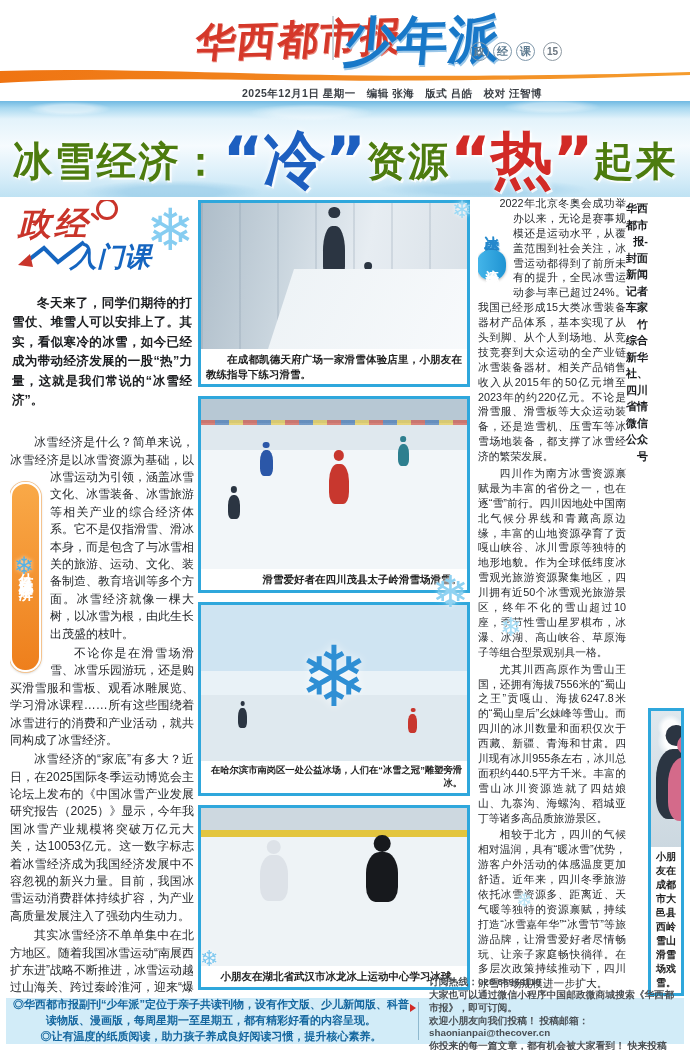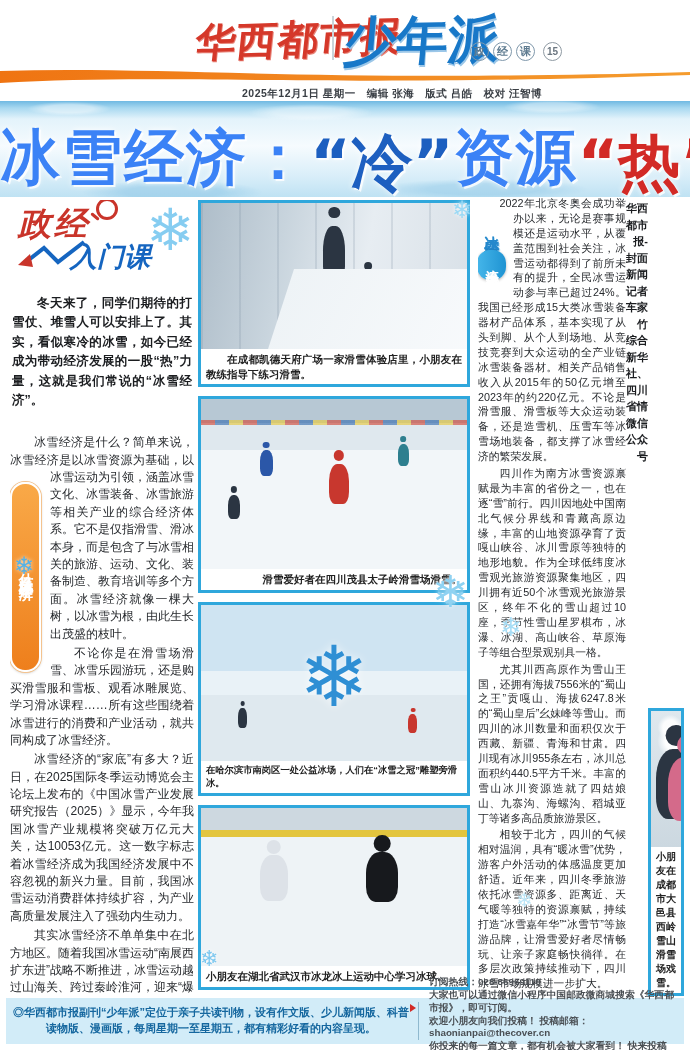--- a/index.html
+++ b/index.html
@@ -30,21 +30,21 @@
   .band::before{content:"";position:absolute;inset:0;opacity:.5;
         background:
           radial-gradient(60px 10px at 10% 8%,rgba(255,255,255,.9) 40%,transparent 70%),
           radial-gradient(90px 12px at 45% 12%,rgba(255,255,255,.8) 40%,transparent 70%),
           radial-gradient(70px 10px at 80% 6%,rgba(255,255,255,.8) 40%,transparent 70%),
           radial-gradient(120px 16px at 25% 95%,rgba(126,190,226,.8) 40%,transparent 75%),
           radial-gradient(140px 14px at 70% 92%,rgba(126,190,226,.7) 40%,transparent 75%);}
   .headline{position:absolute;left:0;top:118px;width:690px;text-align:center;white-space:nowrap;
             font-family:"DejaVu Sans",sans-serif;font-weight:900;
             text-shadow:0 0 6px rgba(255,255,255,.95),2px 2px 0 rgba(255,255,255,.8);}
-  .hl-ink{font-size:60px;color:#3b82f6;letter-spacing:2px;}
+  .hl-ink{font-size:40px;color:#4d7c0f;letter-spacing:2px;}
   .hl-cold{font-size:62px;color:#1d5fc0;letter-spacing:0;vertical-align:-6px;}
   .hl-hot{font-size:62px;color:#d22a26;letter-spacing:0;vertical-align:-6px;}
 
   
   .content{position:absolute;left:0;top:200px;width:594px;height:796px;}
   .col-left{position:absolute;left:10px;top:0;width:184px;height:796px;overflow:hidden;}
   .col-mid{position:absolute;left:198px;top:0;width:272px;height:796px;display:flex;flex-direction:column;gap:9px;}
   .col-right{position:absolute;left:478px;top:-4px;width:206px;height:800px;display:flex;flex-direction:row;overflow:hidden;}
 
   
@@ -82,21 +82,21 @@
 
   .rc-text{font-size:10.8px;line-height:1.38;color:#26292d;text-align:justify;flex:0 1 auto;overflow:hidden;}
   .rc-text p{margin:0 0 2px 0;text-indent:2em;}
   .byline{margin-top:4px;font-size:11px;font-weight:700;color:#1b1d20;text-align:right;line-height:1.5;}
 
   
   .photo-card{border:3px solid #2fa7dc;background:#bef264;box-sizing:border-box;}
   .caption{font-size:10.5px;font-weight:700;color:#222;line-height:1.4;padding:3px 5px;text-align:justify;
            text-indent:2em;background:#fff;}
   .caption.right{text-align:right;text-indent:0;}
-  .caption.center{text-align:left;text-indent:0;}
+  .caption.center{text-align:right;text-indent:0;}
   .caption.small{font-size:9.3px;}
 
   .photo{position:relative;width:100%;overflow:hidden;}
 
   
   .scene1{height:146px;background:
       repeating-linear-gradient(90deg,rgba(110,130,150,.18) 0 2px,transparent 2px 38px),
       linear-gradient(100deg,#aebdc9 0%,#c8d4dd 30%,#e7edf2 60%,#d8e0e7 100%);}
   .scene1::after{content:"";position:absolute;left:30%;bottom:0;width:80%;height:55%;
       background:linear-gradient(100deg,#eef3f6,#f8fafc);transform:skewX(-18deg);}
@@ -266,20 +266,21 @@
   <span class="flake" style="left:14px;top:552px;font-size:24px;color:#54b1e6;">❄</span>
   <span class="flake" style="left:452px;top:196px;font-size:24px;color:#9ad9f5;">❄</span>
   <span class="flake" style="left:432px;top:566px;font-size:44px;color:#8fd2f2;">❄</span>
   <span class="flake" style="left:500px;top:612px;font-size:26px;color:#a5ddf6;">❄</span>
   <span class="flake" style="left:516px;top:888px;font-size:20px;color:#bce6f8;">❄</span>
   <span class="flake" style="left:200px;top:946px;font-size:22px;color:#7cc7ef;">❄</span>
 
   <div class="footer">
     <div class="foot-left">
       <div>◎华西都市报副刊“少年派”定位于亲子共读刊物，设有作文版、少儿新闻版、科普读物版、漫画版，每周星期一至星期五，都有精彩好看的内容呈现。</div>
+      <div>◎让有温度的纸质阅读，助力孩子养成良好阅读习惯，提升核心素养。</div>
     </div>
     <div class="foot-div">
       <span class="red-pointer"></span>
     </div>
     <div class="foot-right">
       <div>订阅热线：028-86969110</div>
       <div>大家也可以通过微信小程序中国邮政微商城搜索《华西都市报》，即可订阅。</div>
       <div>欢迎小朋友向我们投稿！ 投稿邮箱：shaonianpai@thecover.cn</div>
       <div>你投来的每一篇文章，都有机会被大家看到！ 快来投稿吧！</div>
     </div>

